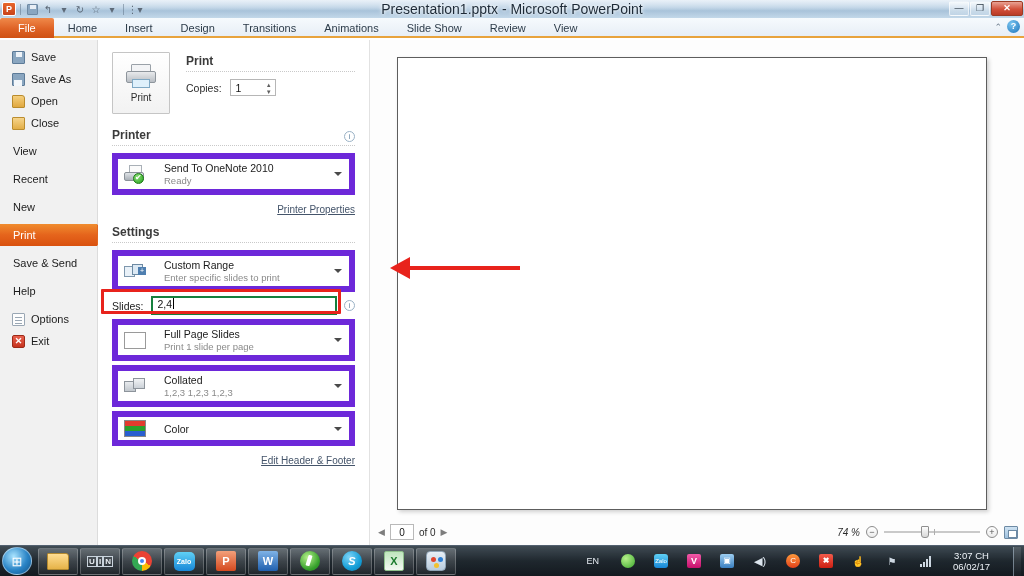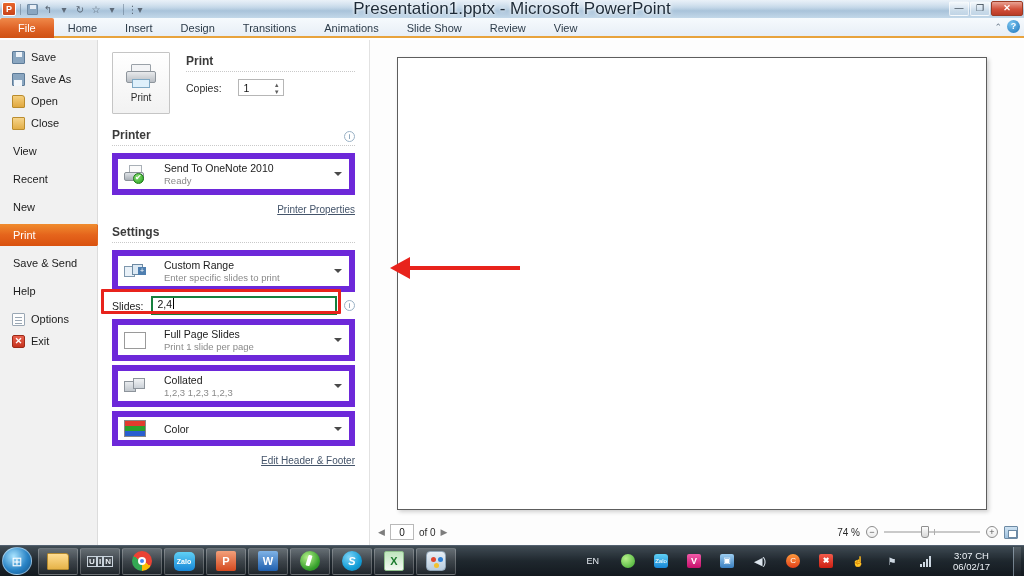--- a/index.html
+++ b/index.html
@@ -41,21 +41,21 @@
     position: relative; height: 18px; width: 100%;
     background: linear-gradient(180deg, #cfe0ef 0%, #b9d0e4 40%, #a9c3da 60%, #c3d8e9 100%);
   }
   .titlebar-glass {
     position: absolute; left: 0; top: 0; width: 100%; height: 18px;
     background: linear-gradient(180deg, rgba(255,255,255,.55), rgba(255,255,255,0) 60%);
   }
   .win-title {
     position: absolute; left: 0; top: 0; width: 100%; height: 33px;
     line-height: 18px; text-align: center;
-    font-size: 17px; color: #1d2a37;
+    font-size: 14px; color: #1d2a37;
     text-shadow: 0 0 3px #fff, 0 0 5px #fff;
   }
   .qat {
     position: absolute; left: 2px; top: 1px; height: 16px;
     display: flex; align-items: center; gap: 2px;
   }
   .qat-logo {
     width: 14px; height: 14px; border-radius: 2px;
     background: linear-gradient(180deg, #e8662a, #c8431a);
     border: 1px solid #fff;
@@ -188,21 +188,21 @@
   .printer-glyph .out {
     position: absolute; left: 7px; top: 16px; width: 18px; height: 9px;
     background: #dff0fb; border: 1px solid #7fa8c4;
   }
   .print-btn-label { font-size: 10px; color: #2b2b2b; }
   .print-right { flex: 1; padding-top: 2px; }
   .sec-title {
     font-size: 12px; font-weight: bold; color: #3b3b3b; padding-bottom: 3px;
   }
   .dotline { border-bottom: 1px dotted #c9c9c9; margin-bottom: 7px; }
-  .copies-row { display: flex; align-items: center; gap: 16px; }
+  .copies-row { display: flex; align-items: center; gap: 8px; }
   .copies-label { font-size: 10.5px; color: #2b2b2b; }
   .spinner {
     width: 46px; height: 17px; border: 1px solid #b6b6b6; background: #fff;
     display: flex; align-items: center; position: relative;
   }
   .spin-val { padding-left: 5px; font-size: 10.5px; color: #141414; }
   .spin-arrows {
     position: absolute; right: 3px; top: 0; height: 17px;
     display: flex; flex-direction: column; justify-content: center; gap: 1px;
   }
@@ -297,21 +297,21 @@
     padding: 0 6px 0 8px;
   }
   .pager { display: flex; align-items: center; gap: 5px; }
   .arrow-btn { font-size: 9px; color: #7d7d7d; }
   .page-box {
     width: 24px; height: 16px; border: 1px solid #b9b9b9; background: #fff;
     font-size: 10px; text-align: center; line-height: 15px; color: #141414;
   }
   .of-text { font-size: 10px; color: #2b2b2b; }
   .zoom-area { display: flex; align-items: center; gap: 6px; }
-  .zoom-pct { font-size: 10px; color: #2b2b2b; }
+  .zoom-pct { font-size: 10px; color: #2b2b2b; font-style: italic; }
   .zcircle {
     width: 12px; height: 12px; border-radius: 50%; border: 1px solid #8c8c8c;
     color: #555; font-size: 9px; line-height: 10px; text-align: center;
     background: linear-gradient(180deg,#fff,#ececec);
   }
   .ztrack { width: 96px; height: 2px; background: #c9c9c9; position: relative; }
   .zthumb {
     position: absolute; left: 37px; top: -5px; width: 8px; height: 12px;
     background: linear-gradient(180deg,#fdfdfd,#d8d8d8); border: 1px solid #8f8f8f;
     border-radius: 1px 1px 3px 3px;

